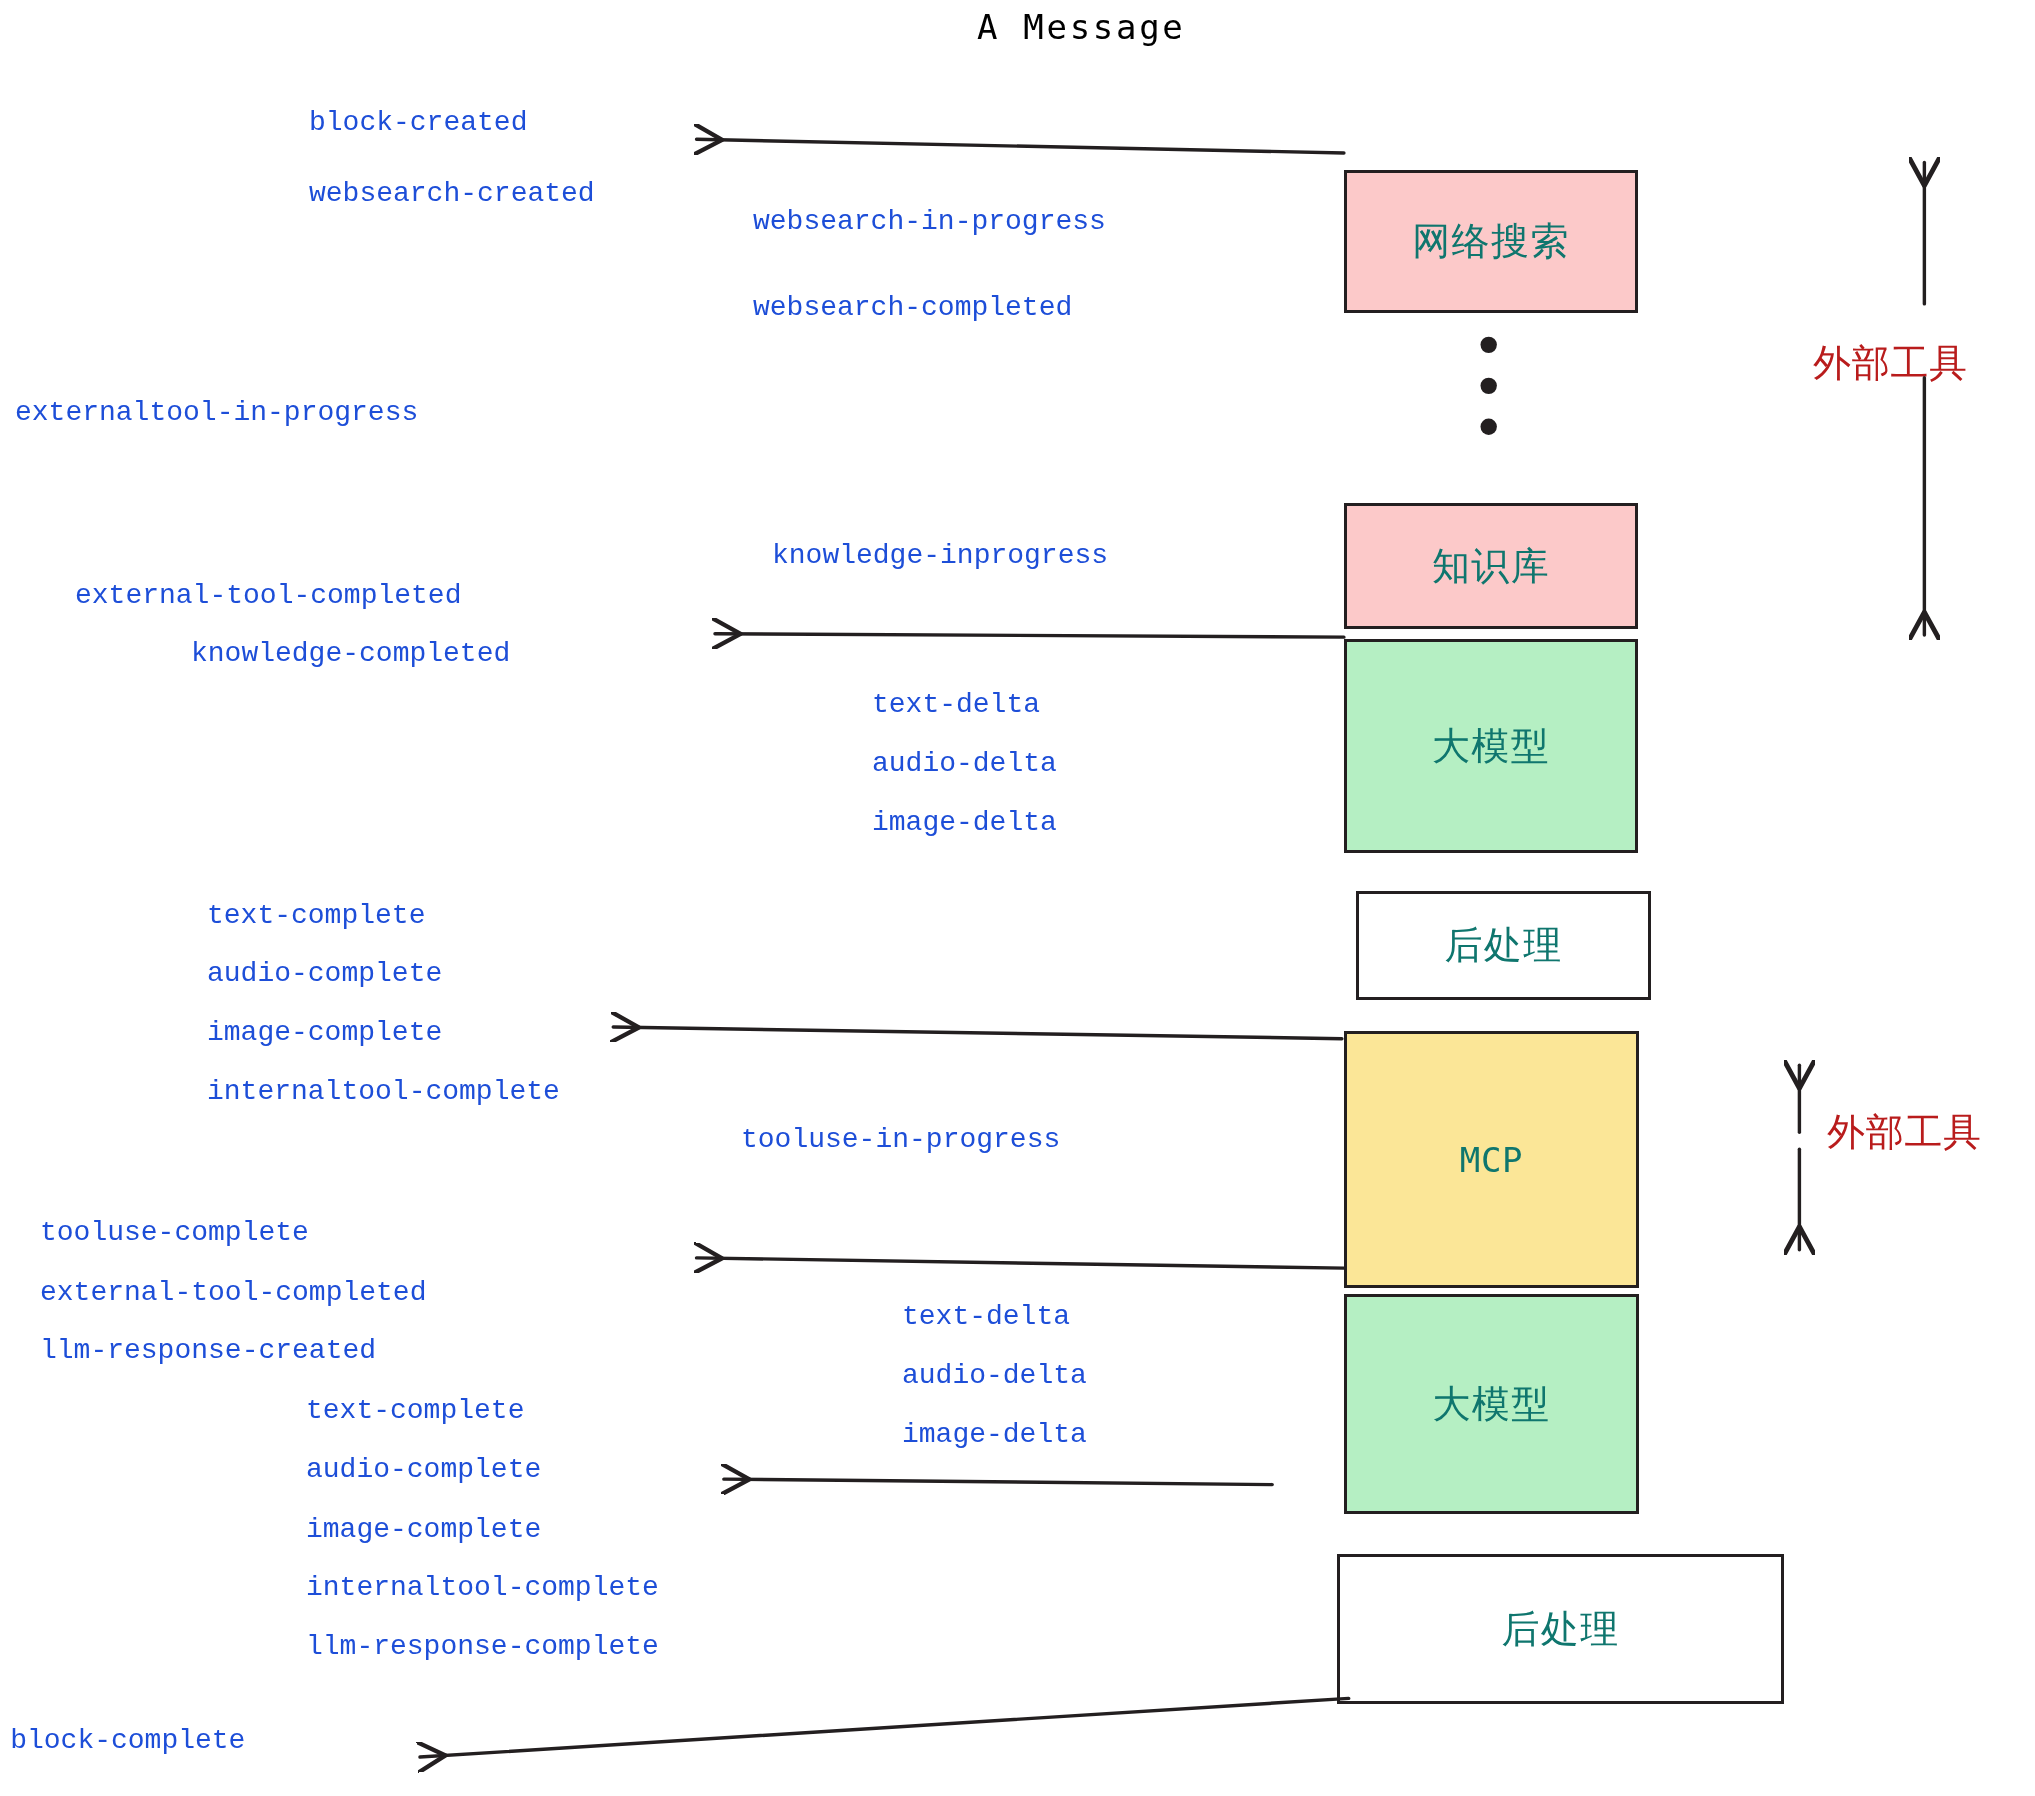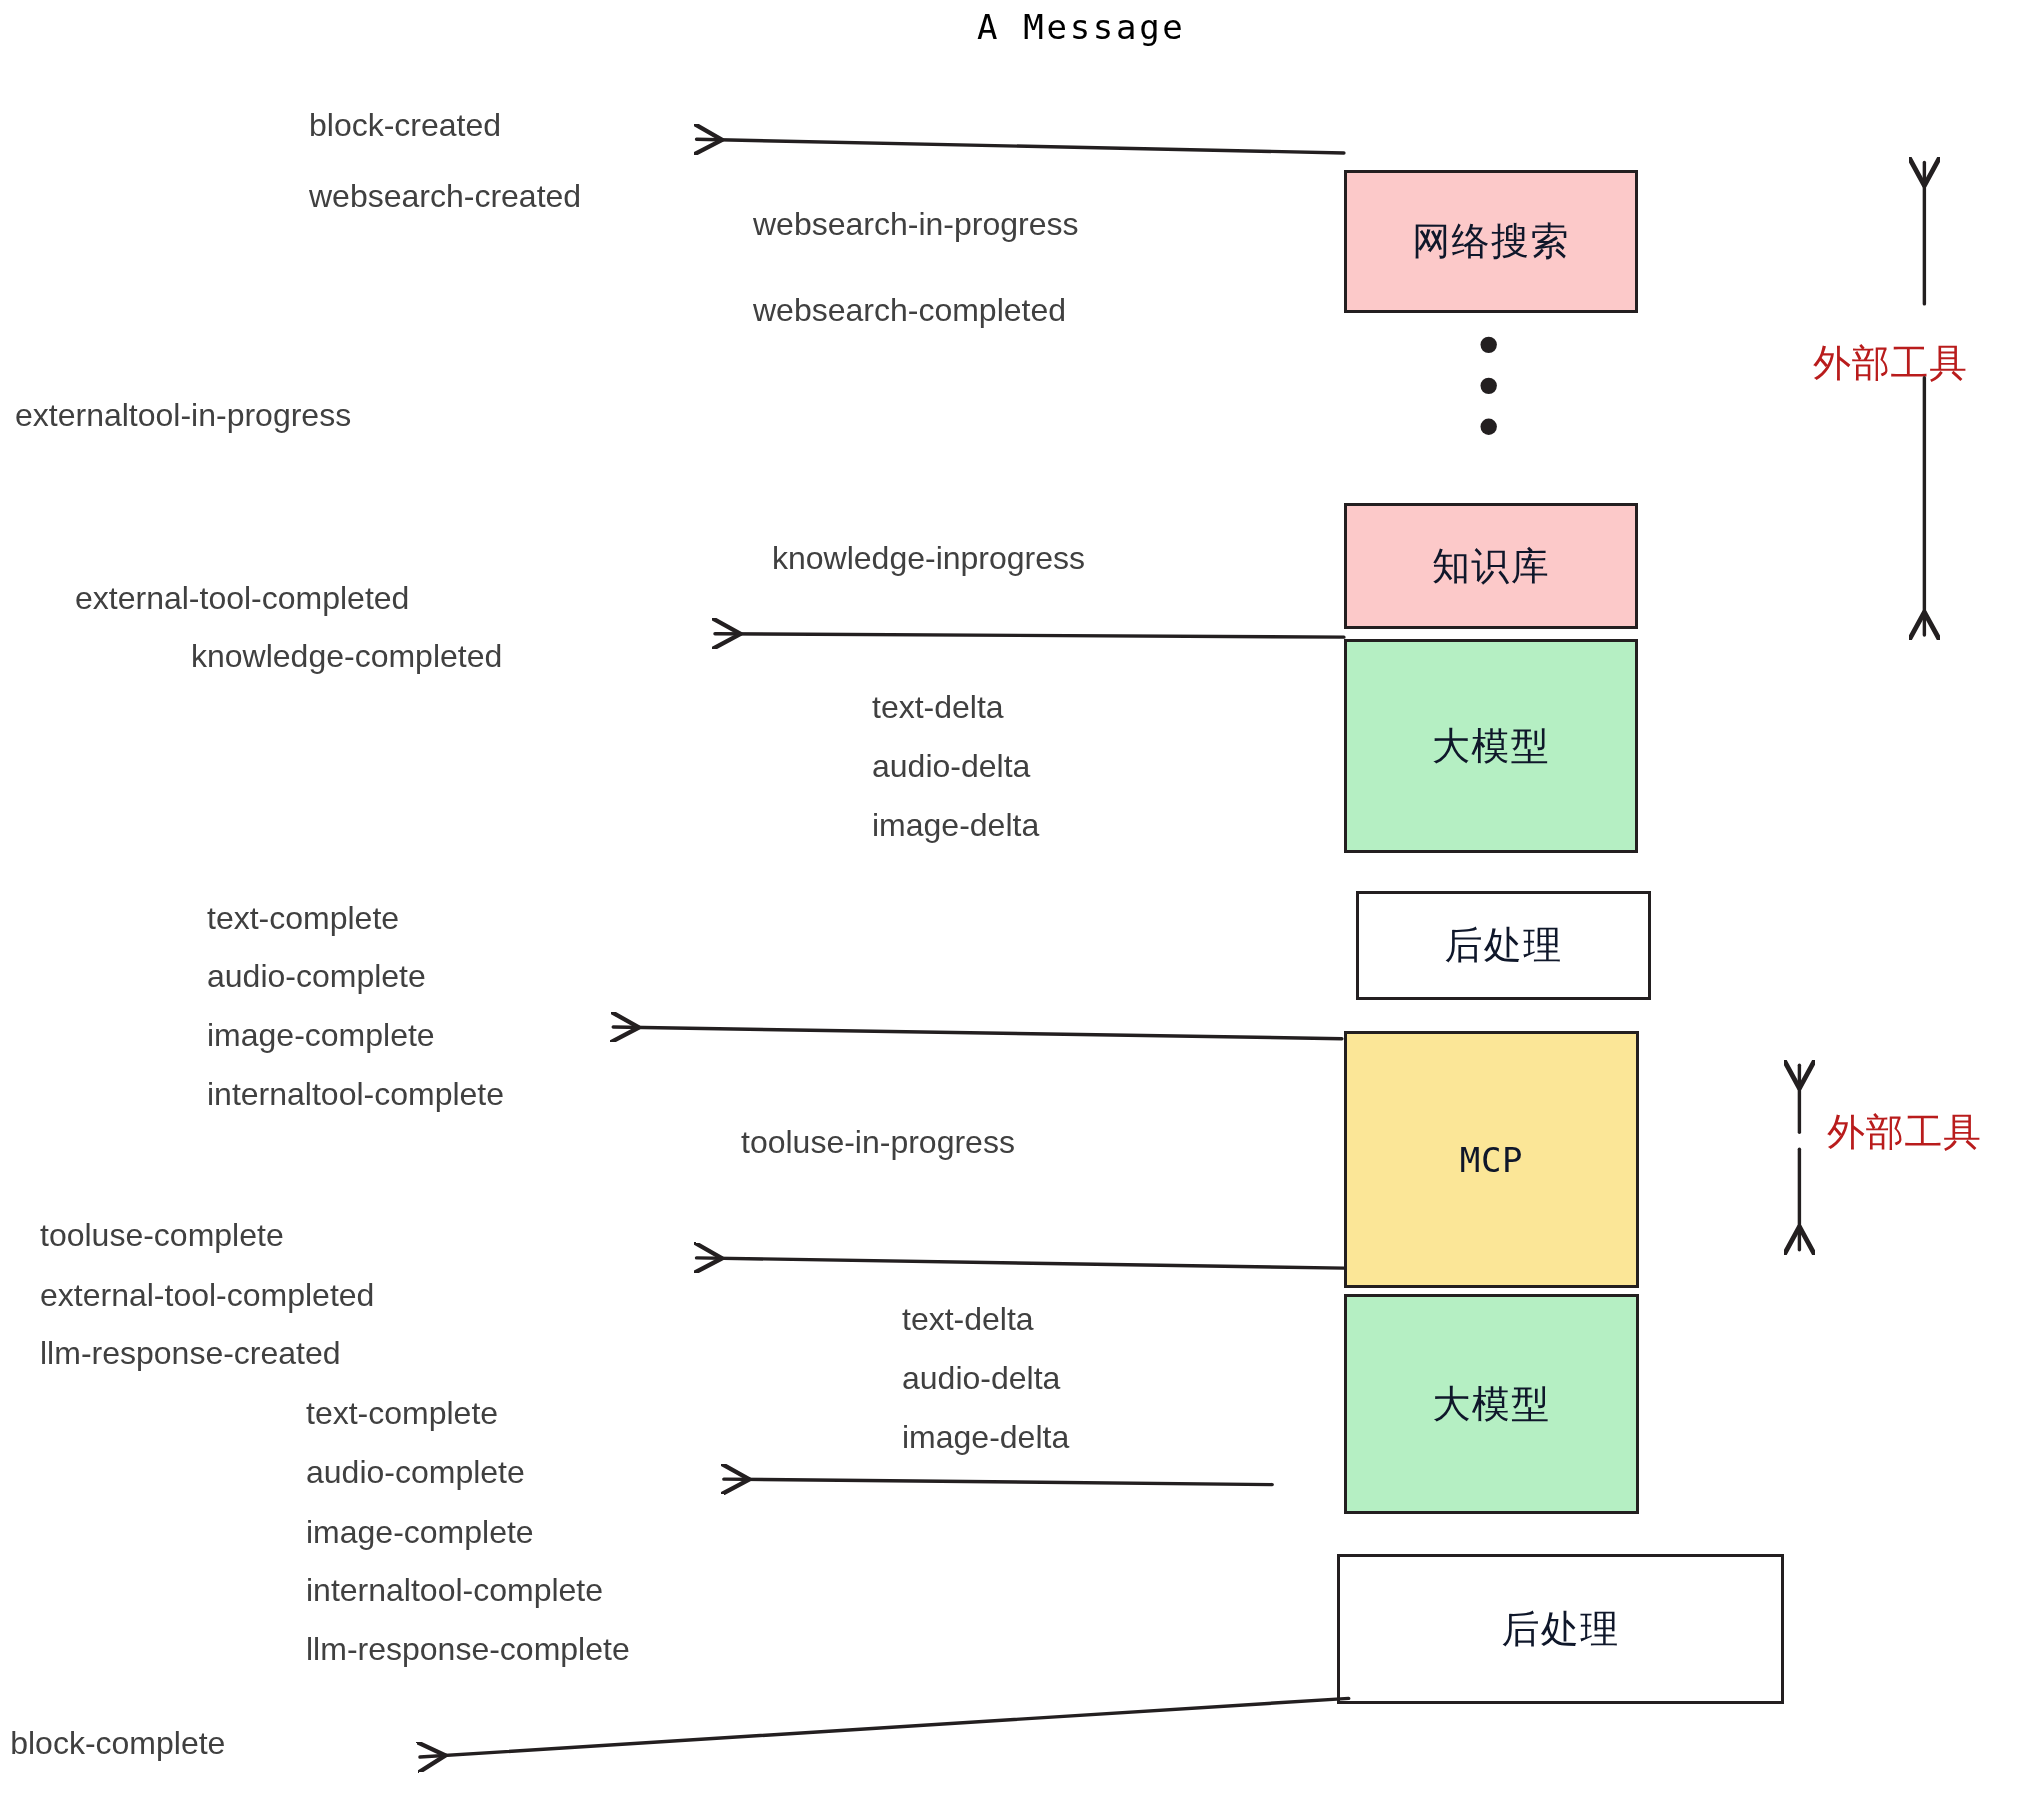--- a/index.html
+++ b/index.html
@@ -18,24 +18,24 @@
     overflow: hidden;
   }
   svg.layer {
     position: absolute;
     inset: 0;
     width: 2035px;
     height: 1796px;
   }
   .evt {
     position: absolute;
-    font-family: Liberation Sans, sans-serif;
-    font-size: 32px;
+    font-family: Liberation Mono, monospace;
+    font-size: 28px;
     line-height: 1;
-    color: #404040;
+    color: #1d4ed8;
     white-space: nowrap;
     letter-spacing: 0px;
   }
   .title {
     position: absolute;
     font-family: "DejaVu Sans Mono", monospace;
     font-size: 34px;
     color: #000000;
     white-space: nowrap;
     letter-spacing: 2.7px;
@@ -44,21 +44,21 @@
     position: absolute;
     box-sizing: border-box;
     border: 3.4px solid #231f20;
     display: flex;
     align-items: center;
     justify-content: center;
   }
   .node-label {
     font-family: "DejaVu Sans", sans-serif;
     font-size: 38px;
-    color: #0f172a;
+    color: #0f766e;
     letter-spacing: 1.4px;
     white-space: nowrap;
   }
   .node-label.lat {
     font-family: "DejaVu Sans Mono", monospace;
     font-size: 34px;
     letter-spacing: 0.7px;
   }
   .side-label {
     position: absolute;

